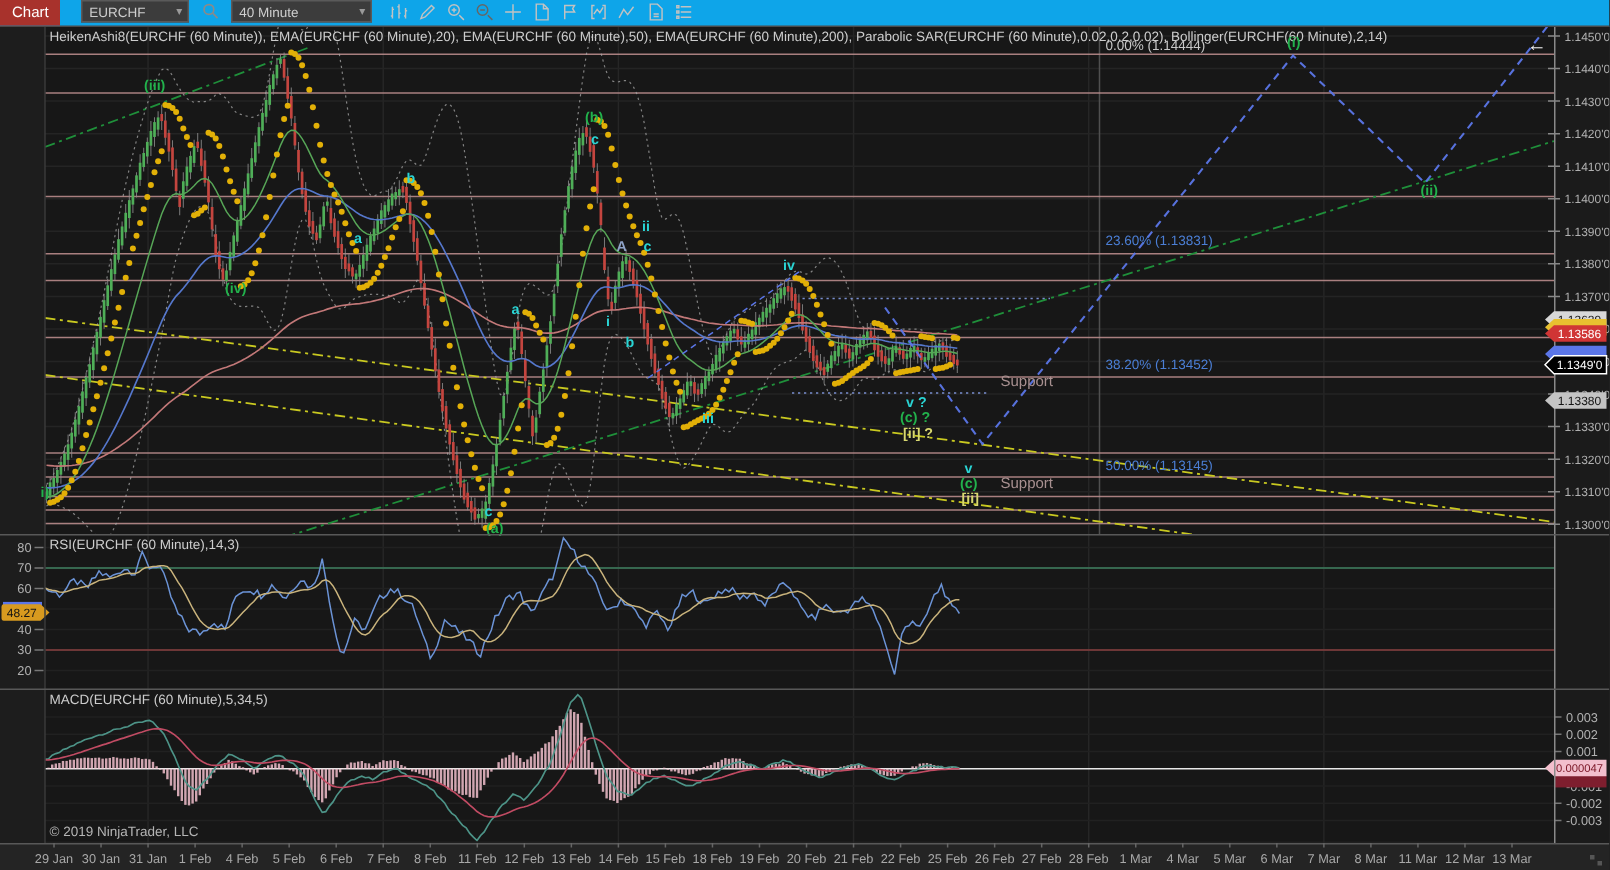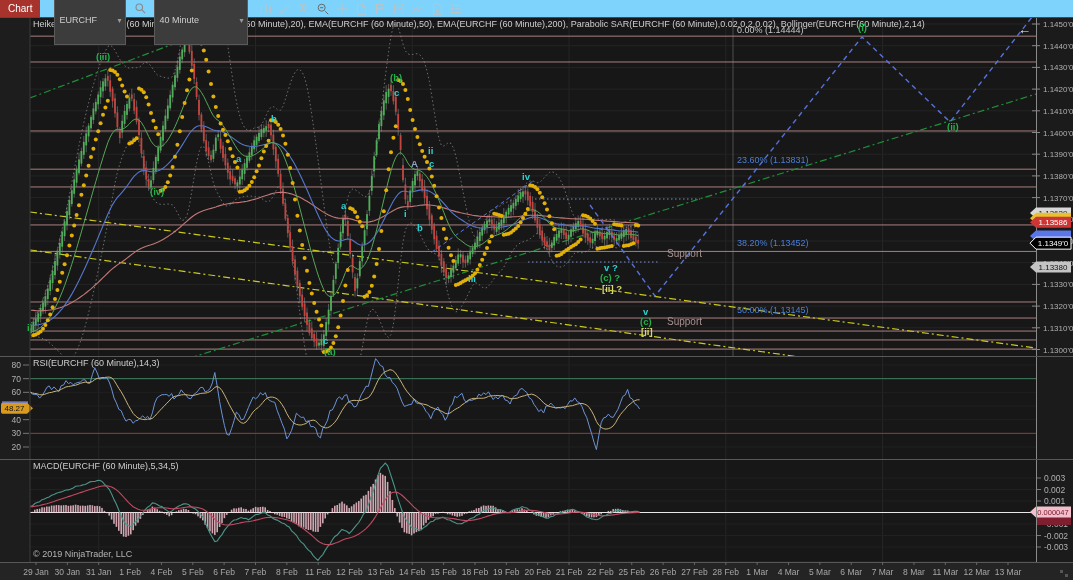--- a/index.html
+++ b/index.html
@@ -1,25 +1,25 @@
 <!DOCTYPE html>
 <html><head>
 <meta charset="utf-8">
 <style>
   html,body{margin:0;padding:0;background:#2a2a2a;}
   body{width:1073px;height:580px;overflow:hidden;font-family:"Liberation Sans",sans-serif;}
   #app{position:relative;width:1073px;height:580px;background:#232323;}
   #chart{position:absolute;left:0;top:0;}
   svg text{font-family:"Liberation Sans",sans-serif;}
-  .topbar{position:absolute;left:0;top:0;right:0;height:17px;background:#7dd3fc;
-          border-bottom:1px solid #4a4a4a;display:flex;align-items:center;z-index:5;}
+  .topbar{position:absolute;left:0;top:0;right:0;height:17px;background:#0ea5e9;
+          border-bottom:1px solid #4a4a4a;display:flex;align-items:flex-start;z-index:5;}
   .tab{background:#a8322c;color:#fff;font-size:10px;height:17px;line-height:17px;
        padding:0 8px;cursor:default;}
   .tsel{display:flex;align-items:center;justify-content:space-between;background:#3c3c3c;
-        border:1px solid #5a5a5a;color:#cfcfcf;font-size:9px;height:13px;padding:17px 4px;margin-top:23px;}
+        border:1px solid #5a5a5a;color:#cfcfcf;font-size:9px;height:13px;padding:0 4px;}
   .tsel .chev{color:#9a9a9a;font-size:8px;margin-left:4px;}
   .instrument{width:62px;margin-left:14px;}
   .interval{width:84px;margin-left:6px;}
   .searchbtn{width:16px;height:15px;margin-left:6px;display:flex;align-items:center;justify-content:center;}
   .icons{display:flex;align-items:center;margin-left:10px;gap:4px;}
   .ibtn{width:15px;height:15px;display:flex;align-items:center;justify-content:center;}
 </style>
 </head>
 <body>
 

